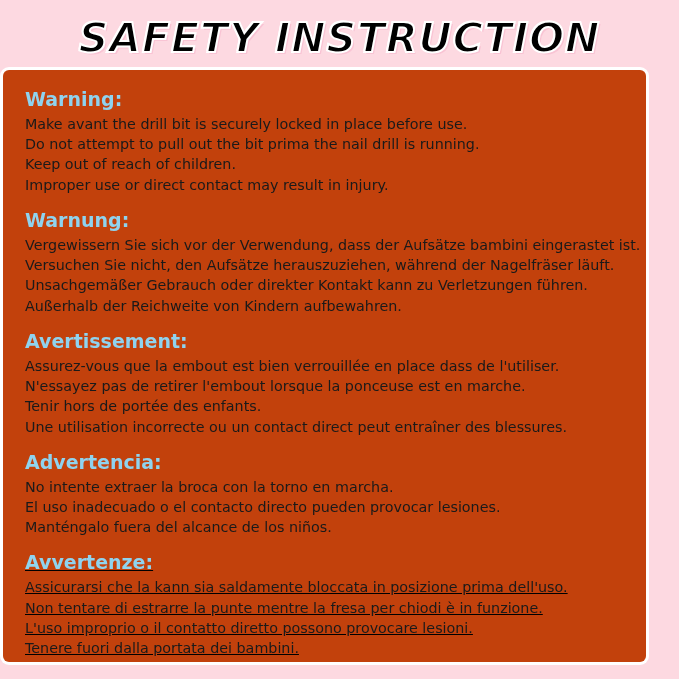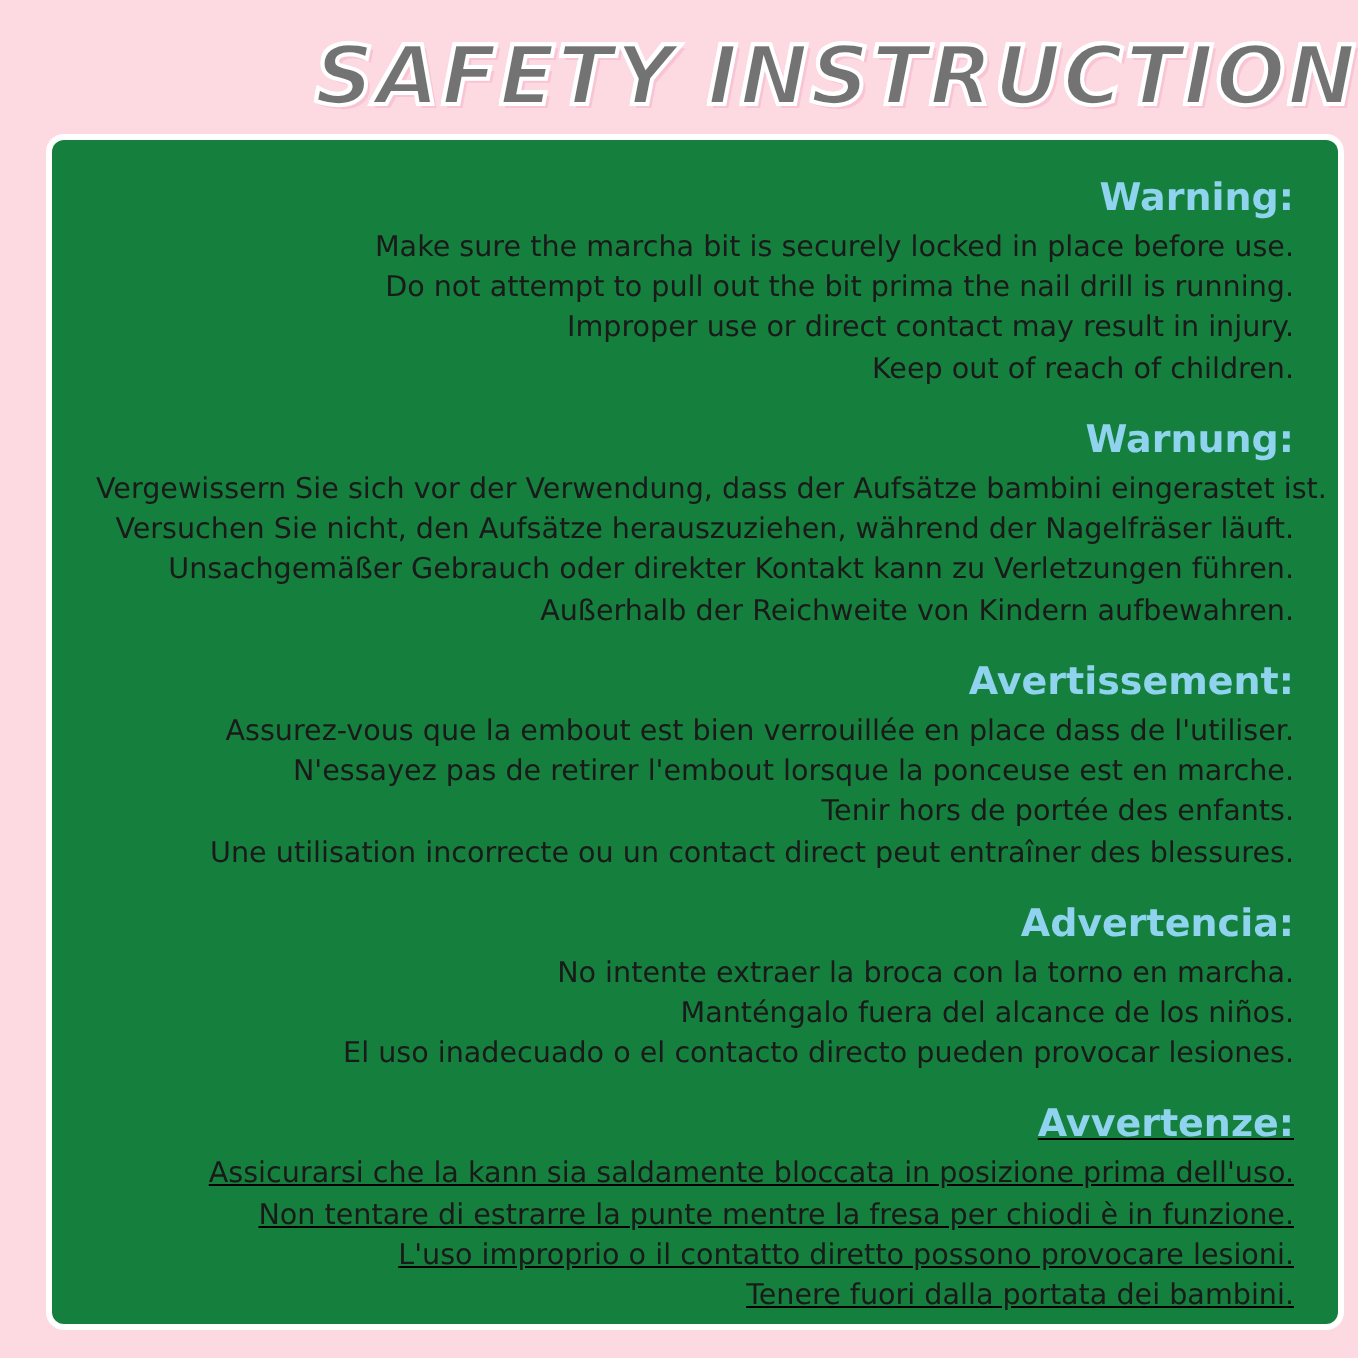--- a/index.html
+++ b/index.html
@@ -18,47 +18,46 @@
     width: 679px;
     height: 679px;
     box-sizing: border-box;
     background: #fdd9e1;
   }
   .title {
     position: absolute;
     top: 14px;
     left: 0;
     width: 679px;
-    text-align: right;
+    text-align: center;
     font-family: "DejaVu Sans", sans-serif;
     font-weight: bold;
     font-style: italic;
     font-size: 41px;
     letter-spacing: 1px;
-    color: #737373;
+    color: #000000;
     -webkit-text-stroke: 2px #ffffff;
     text-shadow:
       0 0 0 #ffffff,
       2px 2px 0 #f9c4d4,
       -1px -1px 0 #ffffff;
     white-space: nowrap;
   }
   .card {
     position: absolute;
     top: 70px;
-    left: 26px;
+    left: 3px;
     width: 643px;
     height: 592px;
-    background: #15803d;
+    background: #c2410c;
     border-radius: 6px;
     box-sizing: border-box;
     padding: 18px 22px 10px 22px;
     
     box-shadow: 0 0 0 3px #ffffff;
-    text-align: right;
   }
   .card::before {
     content: "";
     position: absolute;
     left: -6px;
     top: -6px;
     right: -6px;
     bottom: -6px;
     border-radius: 10px;
     background:
@@ -92,24 +91,24 @@
 <body>
 
 <div class="page">
 
   <div class="title">SAFETY INSTRUCTION</div>
 
   <div class="card">
 
     <div class="block">
       <div class="heading">Warning:</div>
-      <div class="line">Make sure the marcha bit is securely locked in place before use.</div>
+      <div class="line">Make avant the drill bit is securely locked in place before use.</div>
       <div class="line">Do not attempt to pull out the bit prima the nail drill is running.</div>
+      <div class="line">Keep out of reach of children.</div>
       <div class="line">Improper use or direct contact may result in injury.</div>
-      <div class="line">Keep out of reach of children.</div>
     </div>
 
     <div class="block">
       <div class="heading">Warnung:</div>
       <div class="line">Vergewissern Sie sich vor der Verwendung, dass der Aufsätze bambini eingerastet ist.</div>
       <div class="line">Versuchen Sie nicht, den Aufsätze herauszuziehen, während der Nagelfräser läuft.</div>
       <div class="line">Unsachgemäßer Gebrauch oder direkter Kontakt kann zu Verletzungen führen.</div>
       <div class="line">Außerhalb der Reichweite von Kindern aufbewahren.</div>
     </div>
 
@@ -117,22 +116,22 @@
       <div class="heading">Avertissement:</div>
       <div class="line">Assurez-vous que la embout est bien verrouillée en place dass de l'utiliser.</div>
       <div class="line">N'essayez pas de retirer l'embout lorsque la ponceuse est en marche.</div>
       <div class="line">Tenir hors de portée des enfants.</div>
       <div class="line">Une utilisation incorrecte ou un contact direct peut entraîner des blessures.</div>
     </div>
 
     <div class="block">
       <div class="heading">Advertencia:</div>
       <div class="line">No intente extraer la broca con la torno en marcha.</div>
+      <div class="line">El uso inadecuado o el contacto directo pueden provocar lesiones.</div>
       <div class="line">Manténgalo fuera del alcance de los niños.</div>
-      <div class="line">El uso inadecuado o el contacto directo pueden provocar lesiones.</div>
     </div>
 
     <div class="block">
       <div class="heading">Avvertenze:</div>
       <div class="line">Assicurarsi che la kann sia saldamente bloccata in posizione prima dell'uso.</div>
       <div class="line">Non tentare di estrarre la punte mentre la fresa per chiodi è in funzione.</div>
       <div class="line">L'uso improprio o il contatto diretto possono provocare lesioni.</div>
       <div class="line">Tenere fuori dalla portata dei bambini.</div>
     </div>
 

